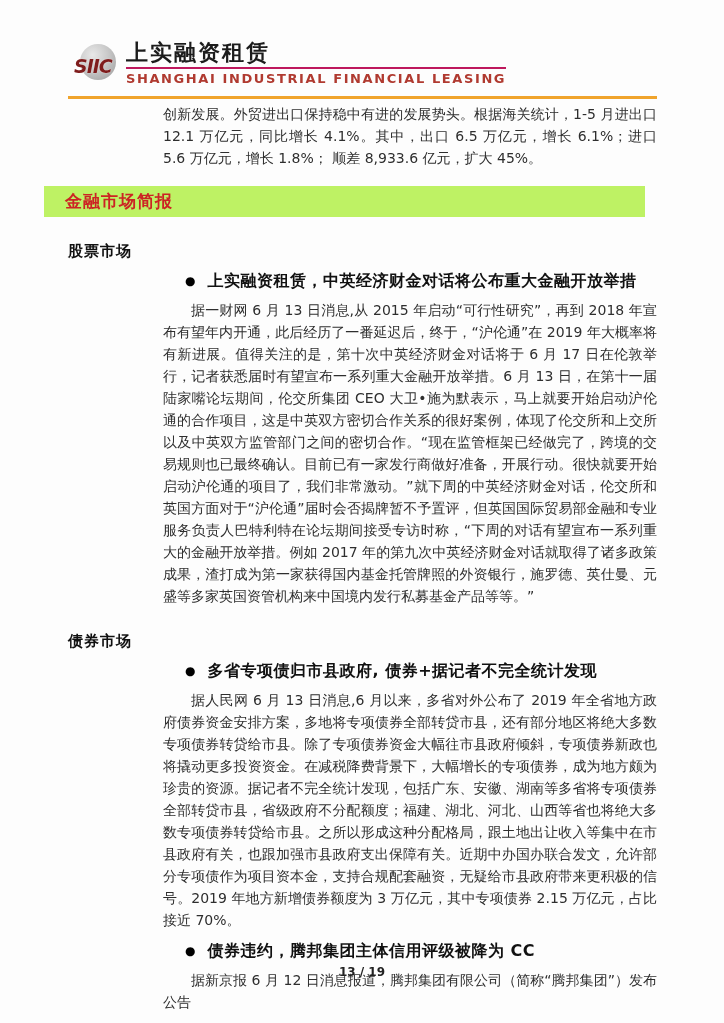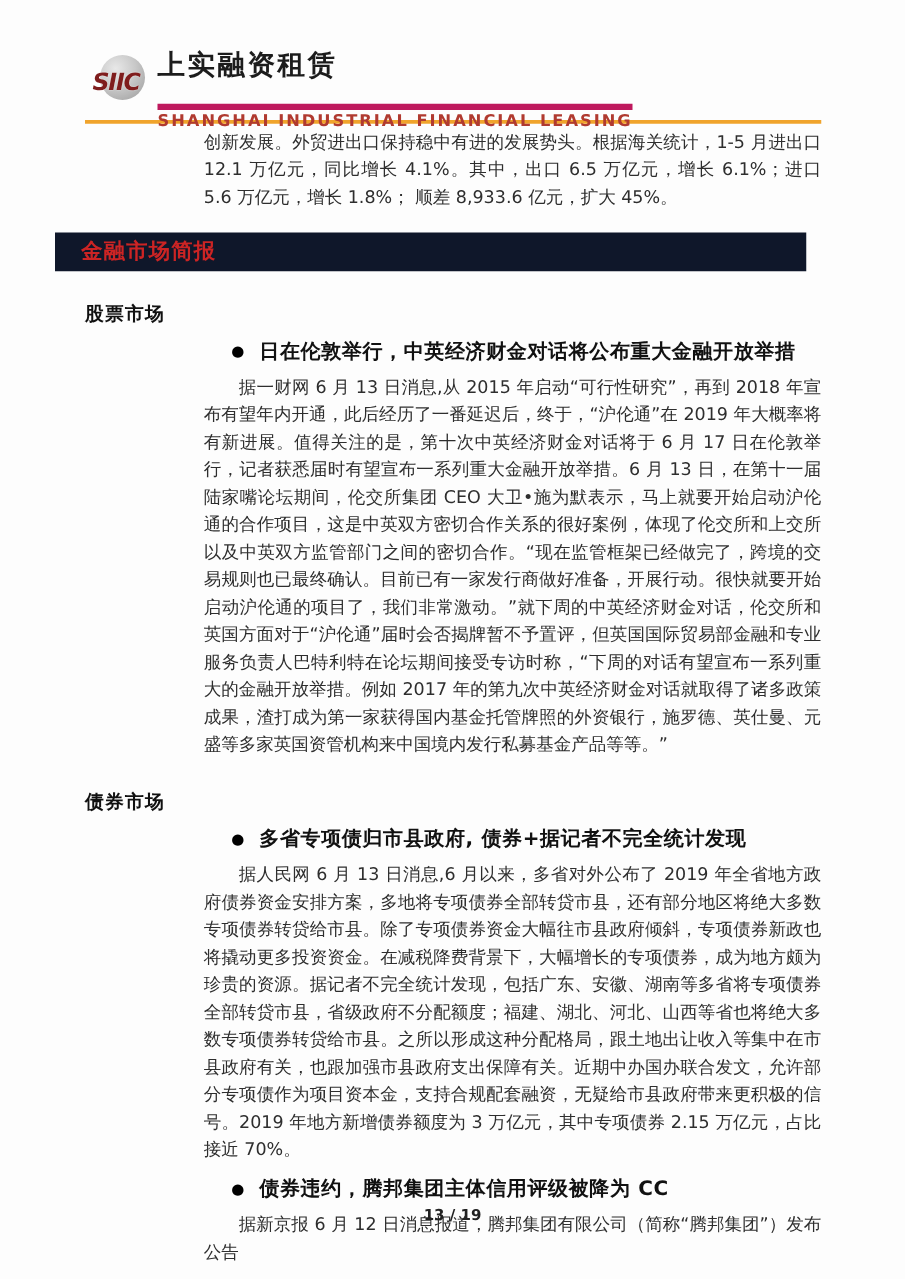--- a/index.html
+++ b/index.html
@@ -24,21 +24,21 @@
     background:radial-gradient(circle at 35% 30%,#e8e8e8 0%,#c9c9c9 45%,#9a9a9a 100%);
   }
   .siic-text{
     position:absolute;left:0;top:11px;
     font-style:italic;font-weight:bold;font-size:19px;letter-spacing:-1px;
     color:#7f1d1d;text-shadow:0 0 1px #fff;
   }
   .logo-names{margin-left:8px;}
   .logo-cn{
     font-size:22px;font-weight:bold;color:#1c1c1c;letter-spacing:2px;
-    border-bottom:5px solid #be185d;padding-bottom:17px;line-height:26px;
+    border-bottom:2px solid #be185d;padding-bottom:1px;line-height:26px;
   }
   .logo-en{
     font-size:13px;color:#b03a30;letter-spacing:1.6px;margin-top:2px;font-weight:bold;
   }
 
   
   .gold-rule{
     margin:6px 67px 0 68px;height:3px;background:#f0a42c;border:none;
   }
 
@@ -47,21 +47,21 @@
   .para{
     margin:4px 0 0 95px;width:494px;
     font-size:14px;line-height:22px;text-align:justify;color:#2e2e2e;
   }
   .para.indent{text-indent:2em;}
   .intro{margin-top:4px;}
 
   
   .banner{
     margin:17px 0 0 -24px;width:580px;height:31px;
-    background:#0f172a;color:#cc2424;
+    background:#bef264;color:#cc2424;
     font-size:17px;font-weight:bold;line-height:31px;padding-left:21px;
     letter-spacing:1px;
   }
 
   
   .section-heading{
     margin:24px 0 0 0;font-size:15px;font-weight:bold;color:#111;line-height:20px;
     letter-spacing:1px;
   }
 
@@ -106,21 +106,21 @@
   <div class="content">
 
     <p class="para intro">创新发展。外贸进出口保持稳中有进的发展势头。根据海关统计，1-5 月进出口 12.1 万亿元，同比增长 4.1%。其中，出口 6.5 万亿元，增长 6.1%；进口 5.6 万亿元，增长 1.8%； 顺差 8,933.6 亿元，扩大 45%。</p>
 
     <div class="banner">金融市场简报</div>
 
     <h2 class="section-heading">股票市场</h2>
 
     <div class="bullet-item">
       <span class="bullet-dot">●</span>
-      <span class="bullet-headline">日在伦敦举行，中英经济财金对话将公布重大金融开放举措</span>
+      <span class="bullet-headline">上实融资租赁，中英经济财金对话将公布重大金融开放举措</span>
     </div>
     <p class="para indent bullet-body">据一财网 6 月 13 日消息,从 2015 年启动“可行性研究”，再到 2018 年宣布有望年内开通，此后经历了一番延迟后，终于，“沪伦通”在 2019 年大概率将有新进展。值得关注的是，第十次中英经济财金对话将于 6 月 17 日在伦敦举行，记者获悉届时有望宣布一系列重大金融开放举措。6 月 13 日，在第十一届陆家嘴论坛期间，伦交所集团 CEO 大卫•施为默表示，马上就要开始启动沪伦通的合作项目，这是中英双方密切合作关系的很好案例，体现了伦交所和上交所以及中英双方监管部门之间的密切合作。“现在监管框架已经做完了，跨境的交易规则也已最终确认。目前已有一家发行商做好准备，开展行动。很快就要开始启动沪伦通的项目了，我们非常激动。”就下周的中英经济财金对话，伦交所和英国方面对于“沪伦通”届时会否揭牌暂不予置评，但英国国际贸易部金融和专业服务负责人巴特利特在论坛期间接受专访时称，“下周的对话有望宣布一系列重大的金融开放举措。例如 2017 年的第九次中英经济财金对话就取得了诸多政策成果，渣打成为第一家获得国内基金托管牌照的外资银行，施罗德、英仕曼、元盛等多家英国资管机构来中国境内发行私募基金产品等等。”</p>
 
     <h2 class="section-heading">债券市场</h2>
 
     <div class="bullet-item">
       <span class="bullet-dot">●</span>
       <span class="bullet-headline">多省专项债归市县政府, 债券+据记者不完全统计发现</span>
     </div>
     <p class="para indent bullet-body">据人民网 6 月 13 日消息,6 月以来，多省对外公布了 2019 年全省地方政府债券资金安排方案，多地将专项债券全部转贷市县，还有部分地区将绝大多数专项债券转贷给市县。除了专项债券资金大幅往市县政府倾斜，专项债券新政也将撬动更多投资资金。在减税降费背景下，大幅增长的专项债券，成为地方颇为珍贵的资源。据记者不完全统计发现，包括广东、安徽、湖南等多省将专项债券全部转贷市县，省级政府不分配额度；福建、湖北、河北、山西等省也将绝大多数专项债券转贷给市县。之所以形成这种分配格局，跟土地出让收入等集中在市县政府有关，也跟加强市县政府支出保障有关。近期中办国办联合发文，允许部分专项债作为项目资本金，支持合规配套融资，无疑给市县政府带来更积极的信号。2019 年地方新增债券额度为 3 万亿元，其中专项债券 2.15 万亿元，占比接近 70%。</p>

